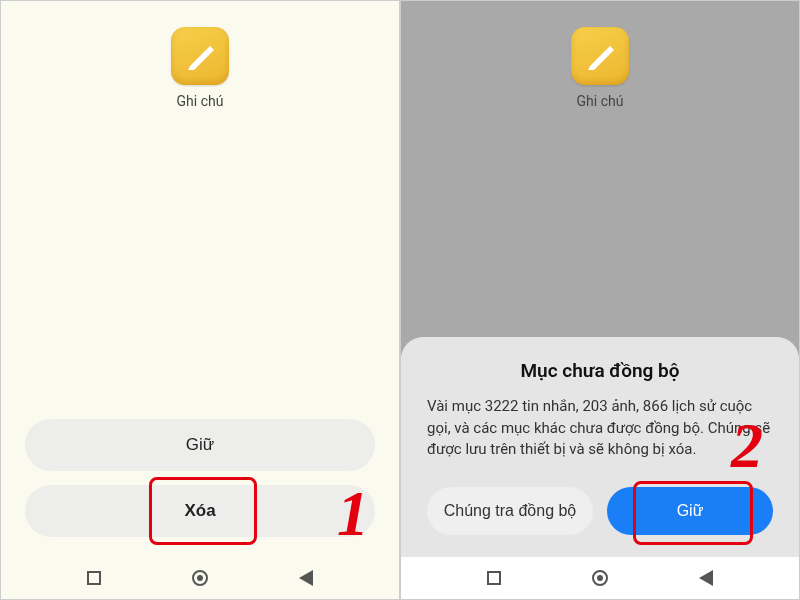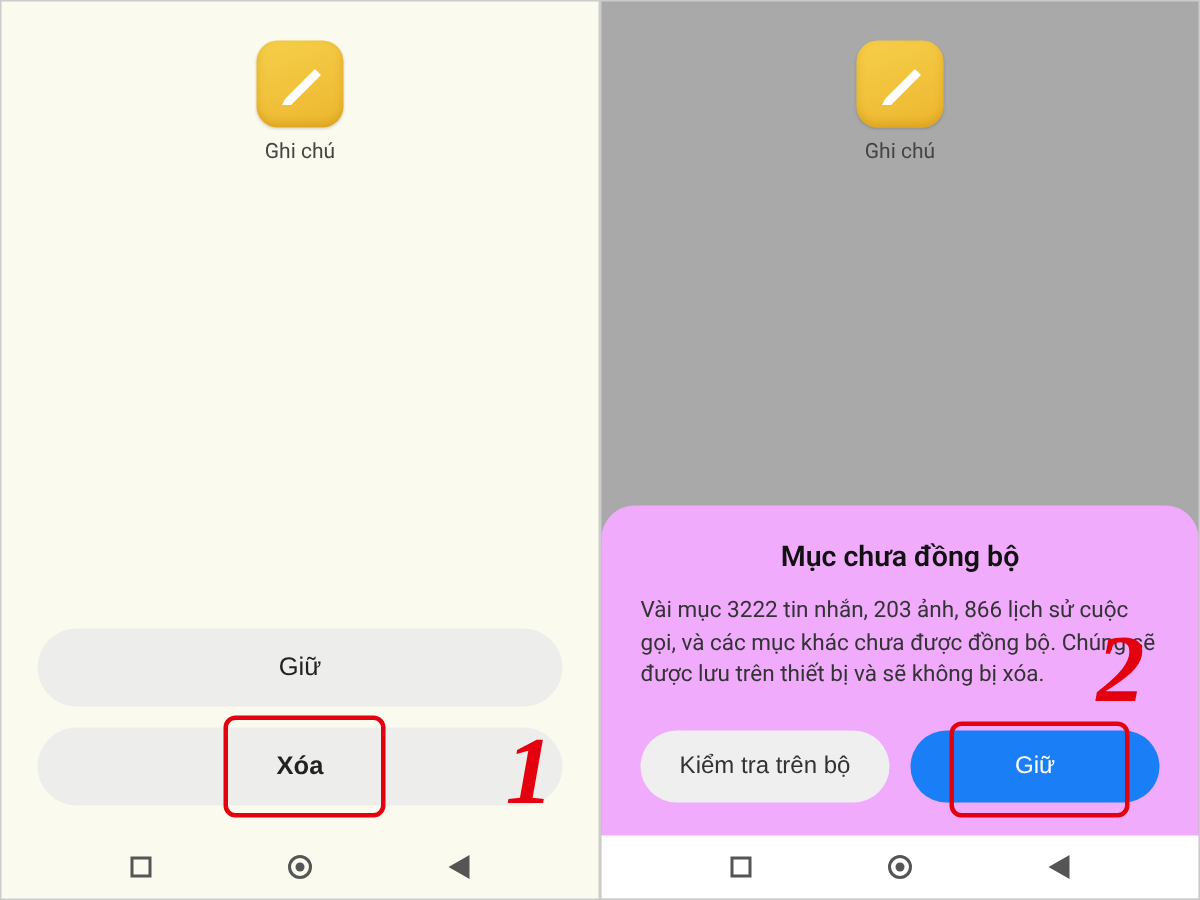--- a/index.html
+++ b/index.html
@@ -58,21 +58,21 @@
     font-size: 17px;
     cursor: pointer;
   }
   .pill-keep  { bottom: 128px; }
   .pill-delete{ bottom: 62px; font-weight: bold; }
 
   
   .sheet {
     position: absolute;
     left: 0; right: 0; bottom: 38px;
-    background: #f0abfc;
+    background: #e5e5e5;
     border-top-left-radius: 22px;
     border-top-right-radius: 22px;
     padding: 22px 26px 26px 26px;
   }
   .sheet-title {
     text-align: center;
     font-size: 19px;
     font-weight: 600;
     color: #111;
     margin-bottom: 14px;
@@ -186,21 +186,21 @@
         <path d="M22 10 L26 6 L30 10 L26 14 Z" fill="#ffffff"></path>
       </svg>
     </div>
     <div class="app-label">Ghi chú</div>
   </div>
 
   <div class="sheet">
     <div class="sheet-title">Mục chưa đồng bộ</div>
     <div class="sheet-body">Vài mục 3222 tin nhắn, 203 ảnh, 866 lịch sử cuộc gọi, và các mục khác chưa được đồng bộ. Chúng sẽ được lưu trên thiết bị và sẽ không bị xóa.</div>
     <div class="sheet-actions">
-      <button class="sheet-btn btn-secondary">Kiểm tra trên bộ</button>
+      <button class="sheet-btn btn-secondary">Chúng tra đồng bộ</button>
       <button class="sheet-btn btn-primary">Giữ</button>
     </div>
   </div>
 
   <div class="annot-box" style="bottom:54px; right:46px; width:120px; height:64px;"></div>
   <div class="annot-num" style="bottom:116px; right:36px;">2</div>
 
   <div class="navbar navbar-right">
     <span class="nav-shape nav-square"></span>
     <span class="nav-shape nav-circle"></span>

